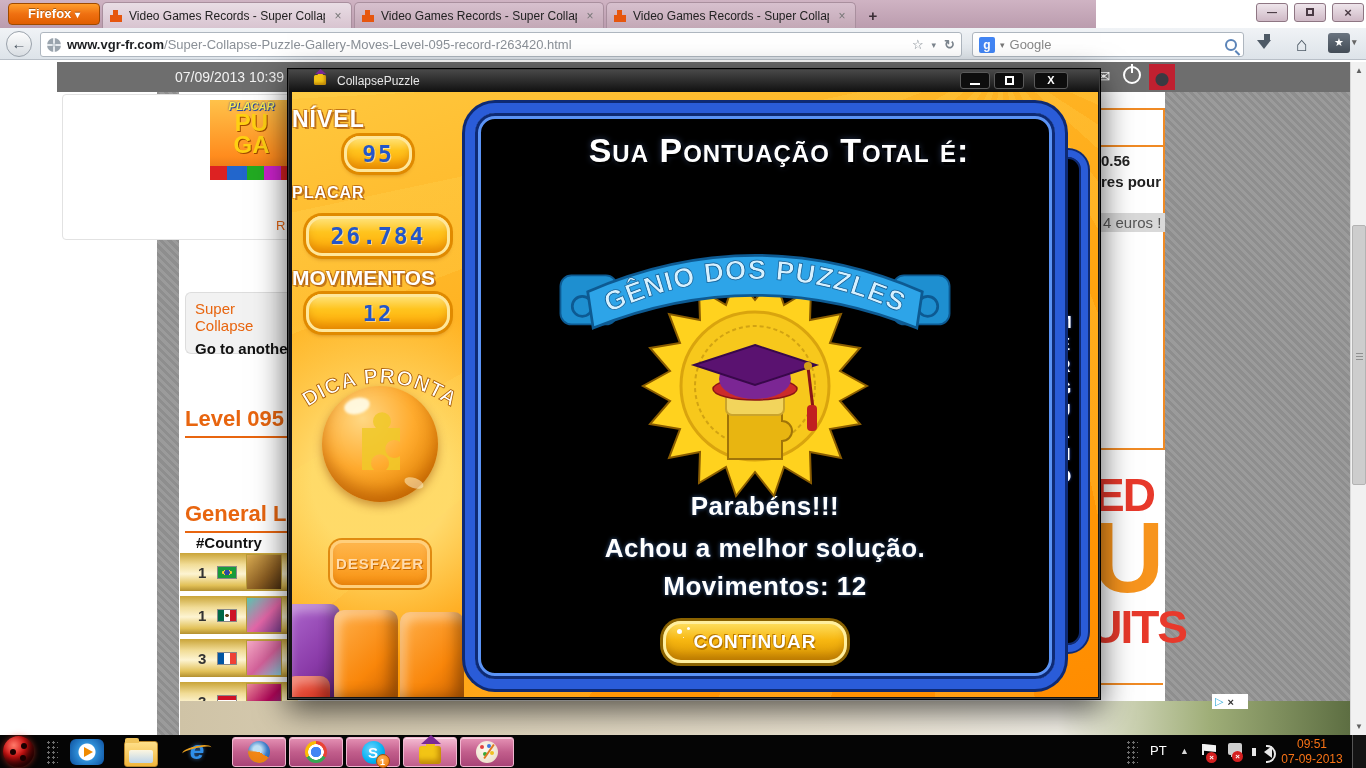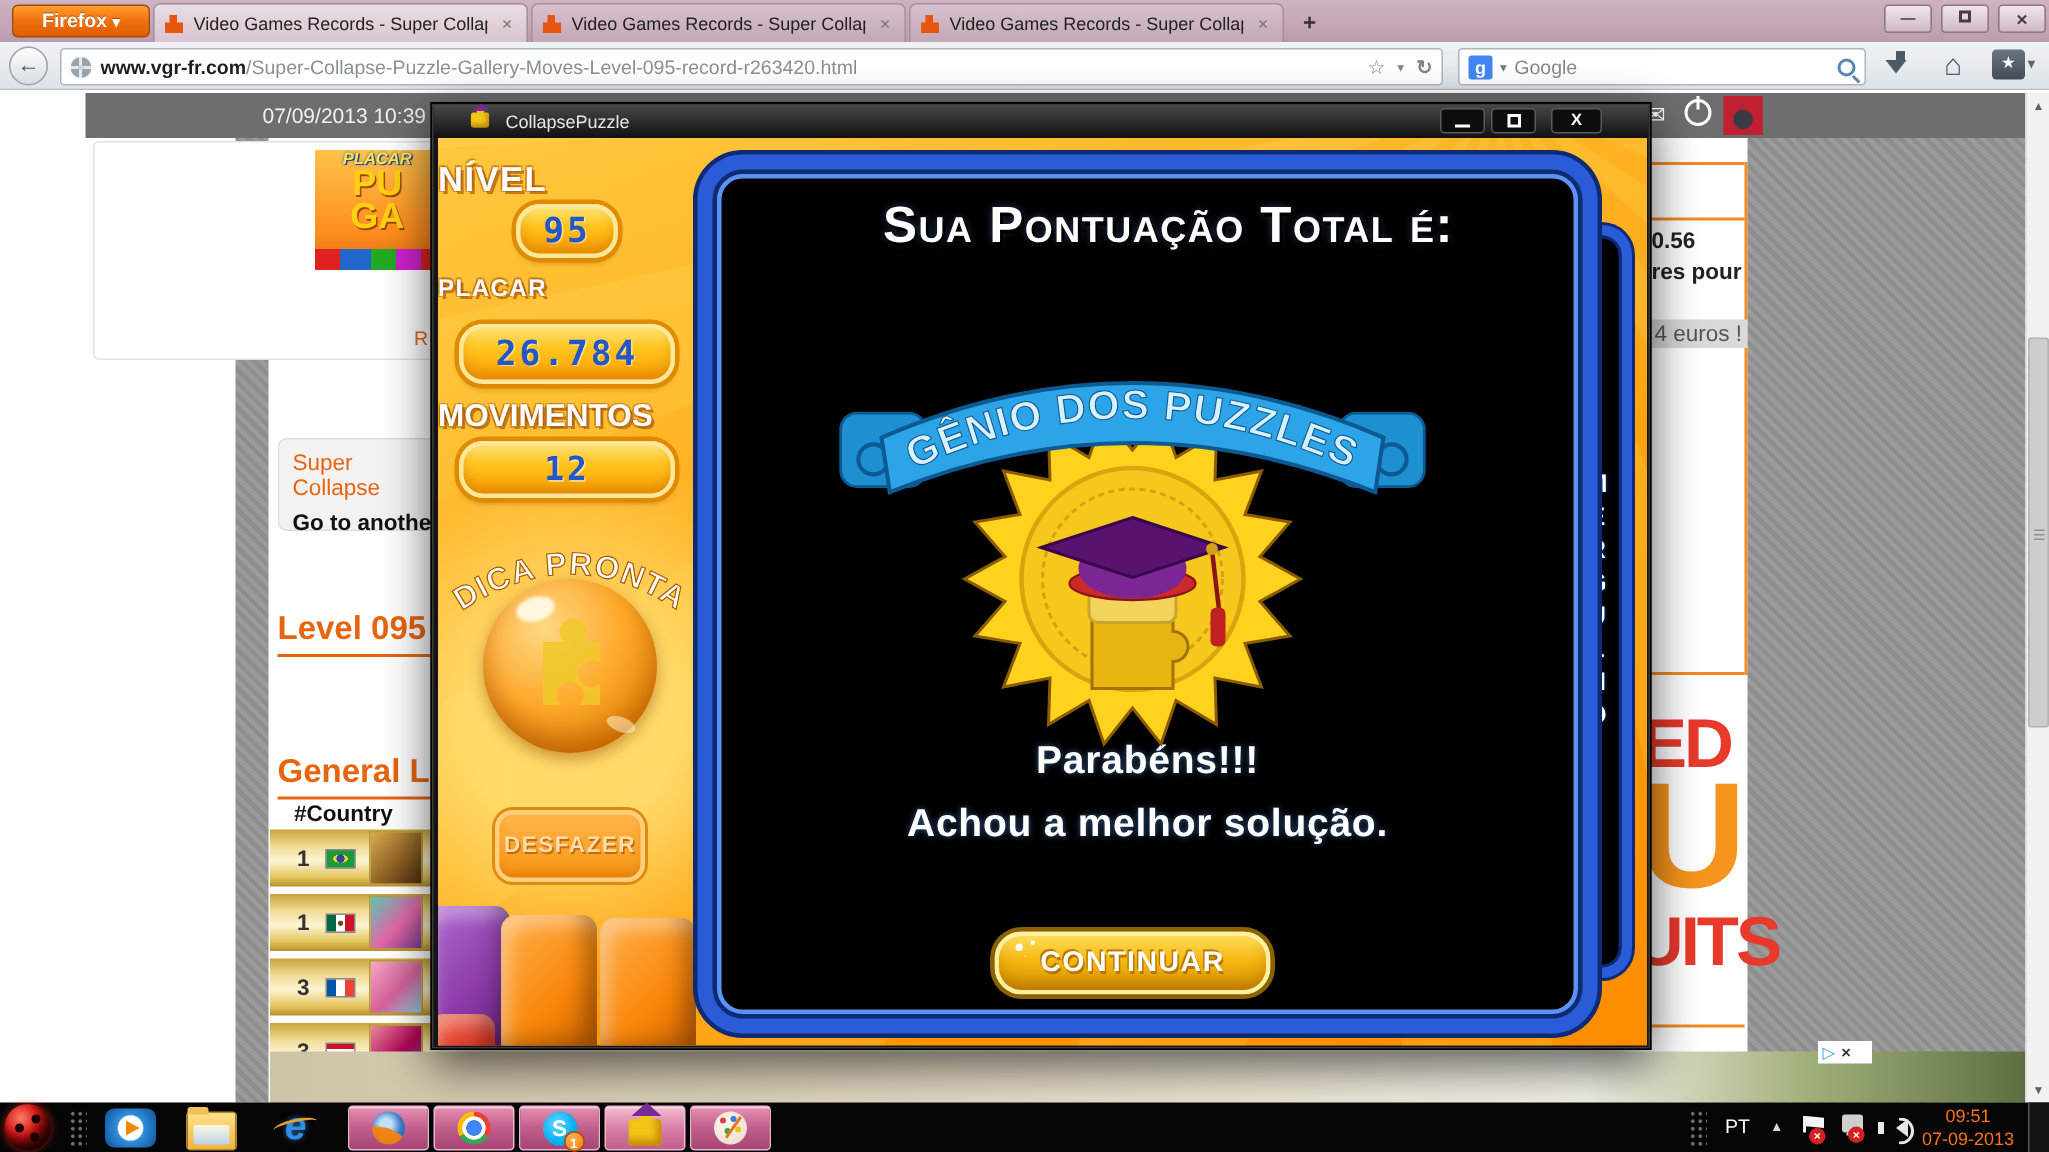--- a/index.html
+++ b/index.html
@@ -1,20 +1,20 @@
 <!DOCTYPE html>
 <html><head>
 <meta charset="utf-8">
 <style>
   * { margin:0; padding:0; box-sizing:border-box; }
   body { font-family:"Liberation Sans",sans-serif; background:#000; }
   .screen { position:relative; width:1366px; height:768px; overflow:hidden; background:#fff; }
 
   
-  .titlebar { position:absolute; left:0; top:0; width:1366px; height:28px;
+  .titlebar { position:absolute; left:0; top:0; width:1096px; height:28px;
     background:linear-gradient(180deg,#cfb3c3,#bb9cae); }
   .ff-btn { position:absolute; left:8px; top:3px; width:92px; height:22px; border-radius:4px;
     background:linear-gradient(180deg,#ff9e2c,#ef7011 50%,#e05e00); border:1px solid #9e4a00;
     color:#fff; font-size:13px; font-weight:bold; text-align:center; line-height:20px;
     text-shadow:0 -1px 0 rgba(0,0,0,.35); cursor:default; }
   .ff-btn .dd { font-size:10px; }
   .tab { position:absolute; top:2px; height:26px; width:250px; border-radius:5px 5px 0 0;
     background:linear-gradient(180deg,#d7c0ce,#c3a8b6); border:1px solid #a98f9e; border-bottom:none;
     display:flex; align-items:center; padding:0 6px; gap:6px; }
   .tab.active { background:linear-gradient(180deg,#e9dde5,#d8c4d0); }
@@ -434,20 +434,21 @@
           <circle cx="410" cy="74" r="11" fill="none" stroke="#0d5a92" stroke-width="3"></circle>
           <path d="M42,98 Q220,26 398,98 L404,58 Q220,-22 36,58 Z" fill="#2da4e8" stroke="#0d5a92" stroke-width="3"></path>
           <path id="bannerArc" d="M62,80 Q220,8 378,80" fill="none"></path>
           <text font-family="Liberation Sans, sans-serif" font-size="30" font-weight="bold" fill="#d6f1ff" stroke="#0d5a92" stroke-width="0.8" letter-spacing="1">
             <textPath href="#bannerArc" startOffset="50%" text-anchor="middle">GÊNIO DOS PUZZLES</textPath>
           </text>
         </svg>
 
         <div class="dlg-text msg" style="top:420px;">Achou a melhor solução.</div>
         <div class="dlg-text msg" style="top:378px;">Parabéns!!!</div>
+        <div class="dlg-text msg" style="top:458px;">Movimentos:  12</div>
         <div class="continuar">
           <span class="spark"></span>
           <span>CONTINUAR</span>
         </div>
       </div>
 
     </div>
   </div>
 
   <div class="taskbar">

